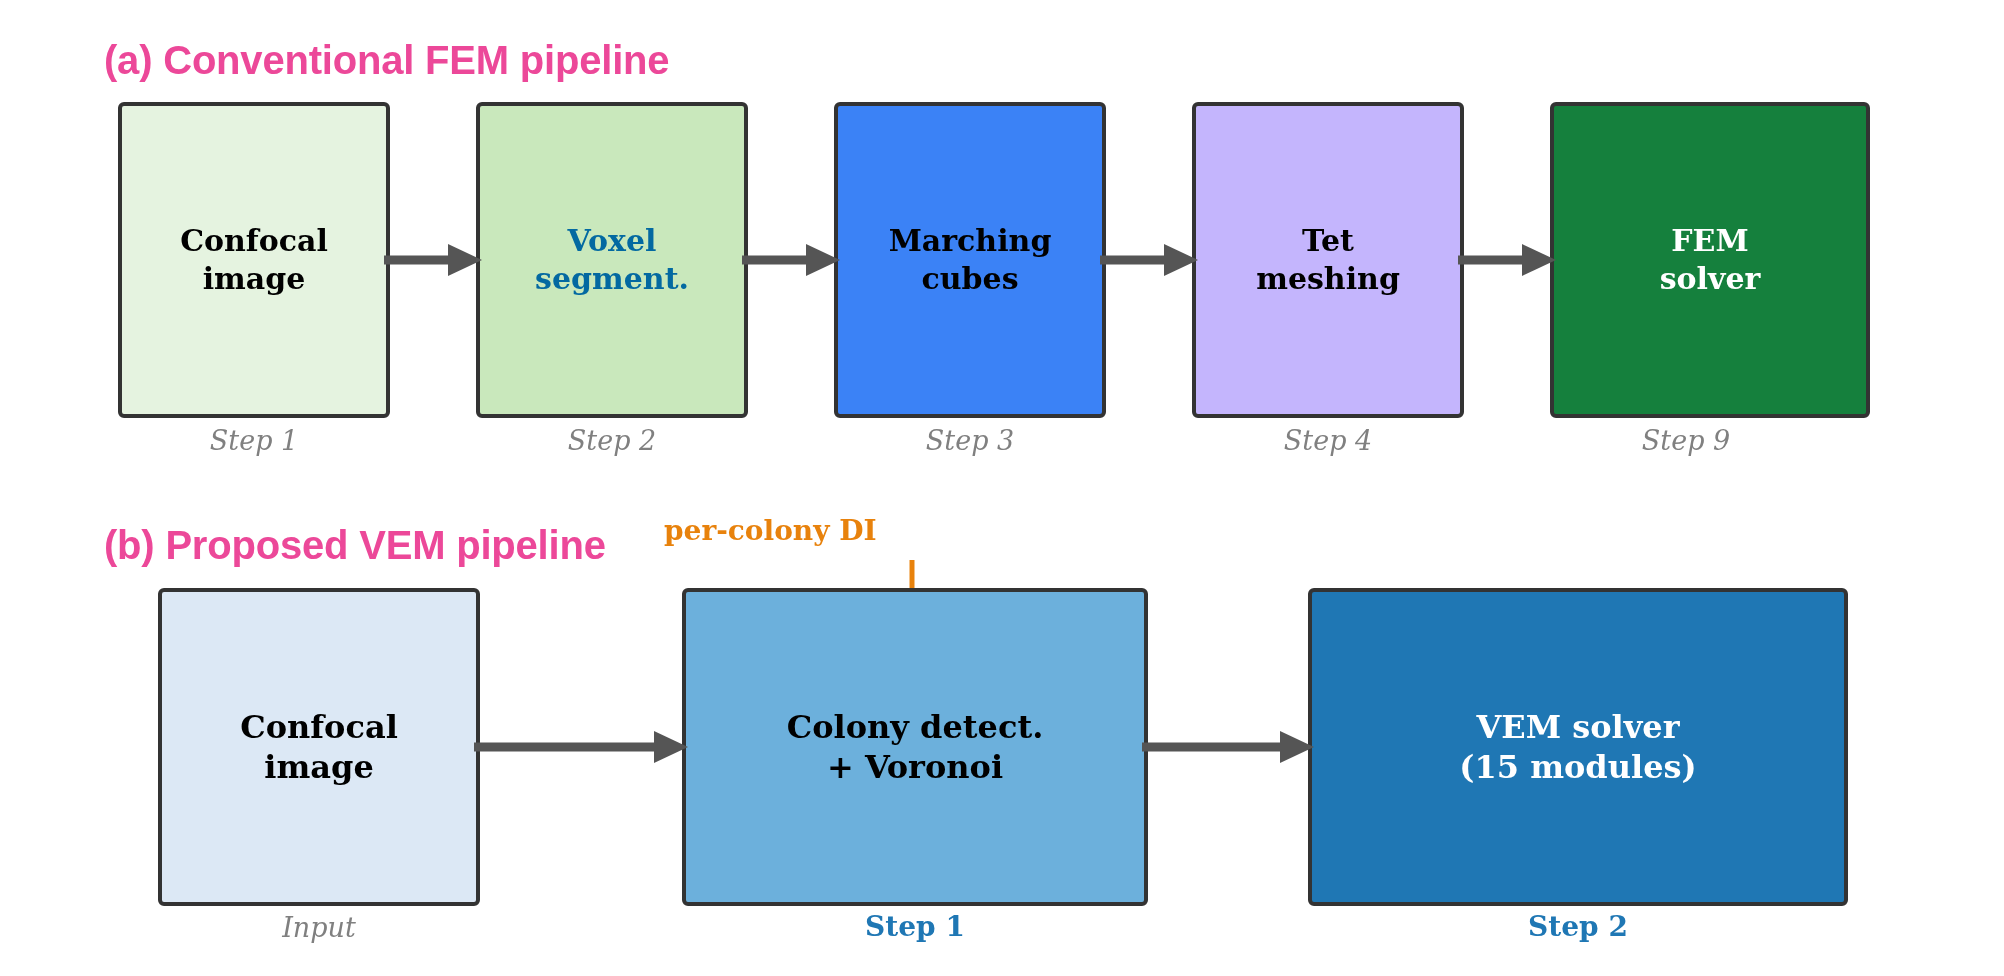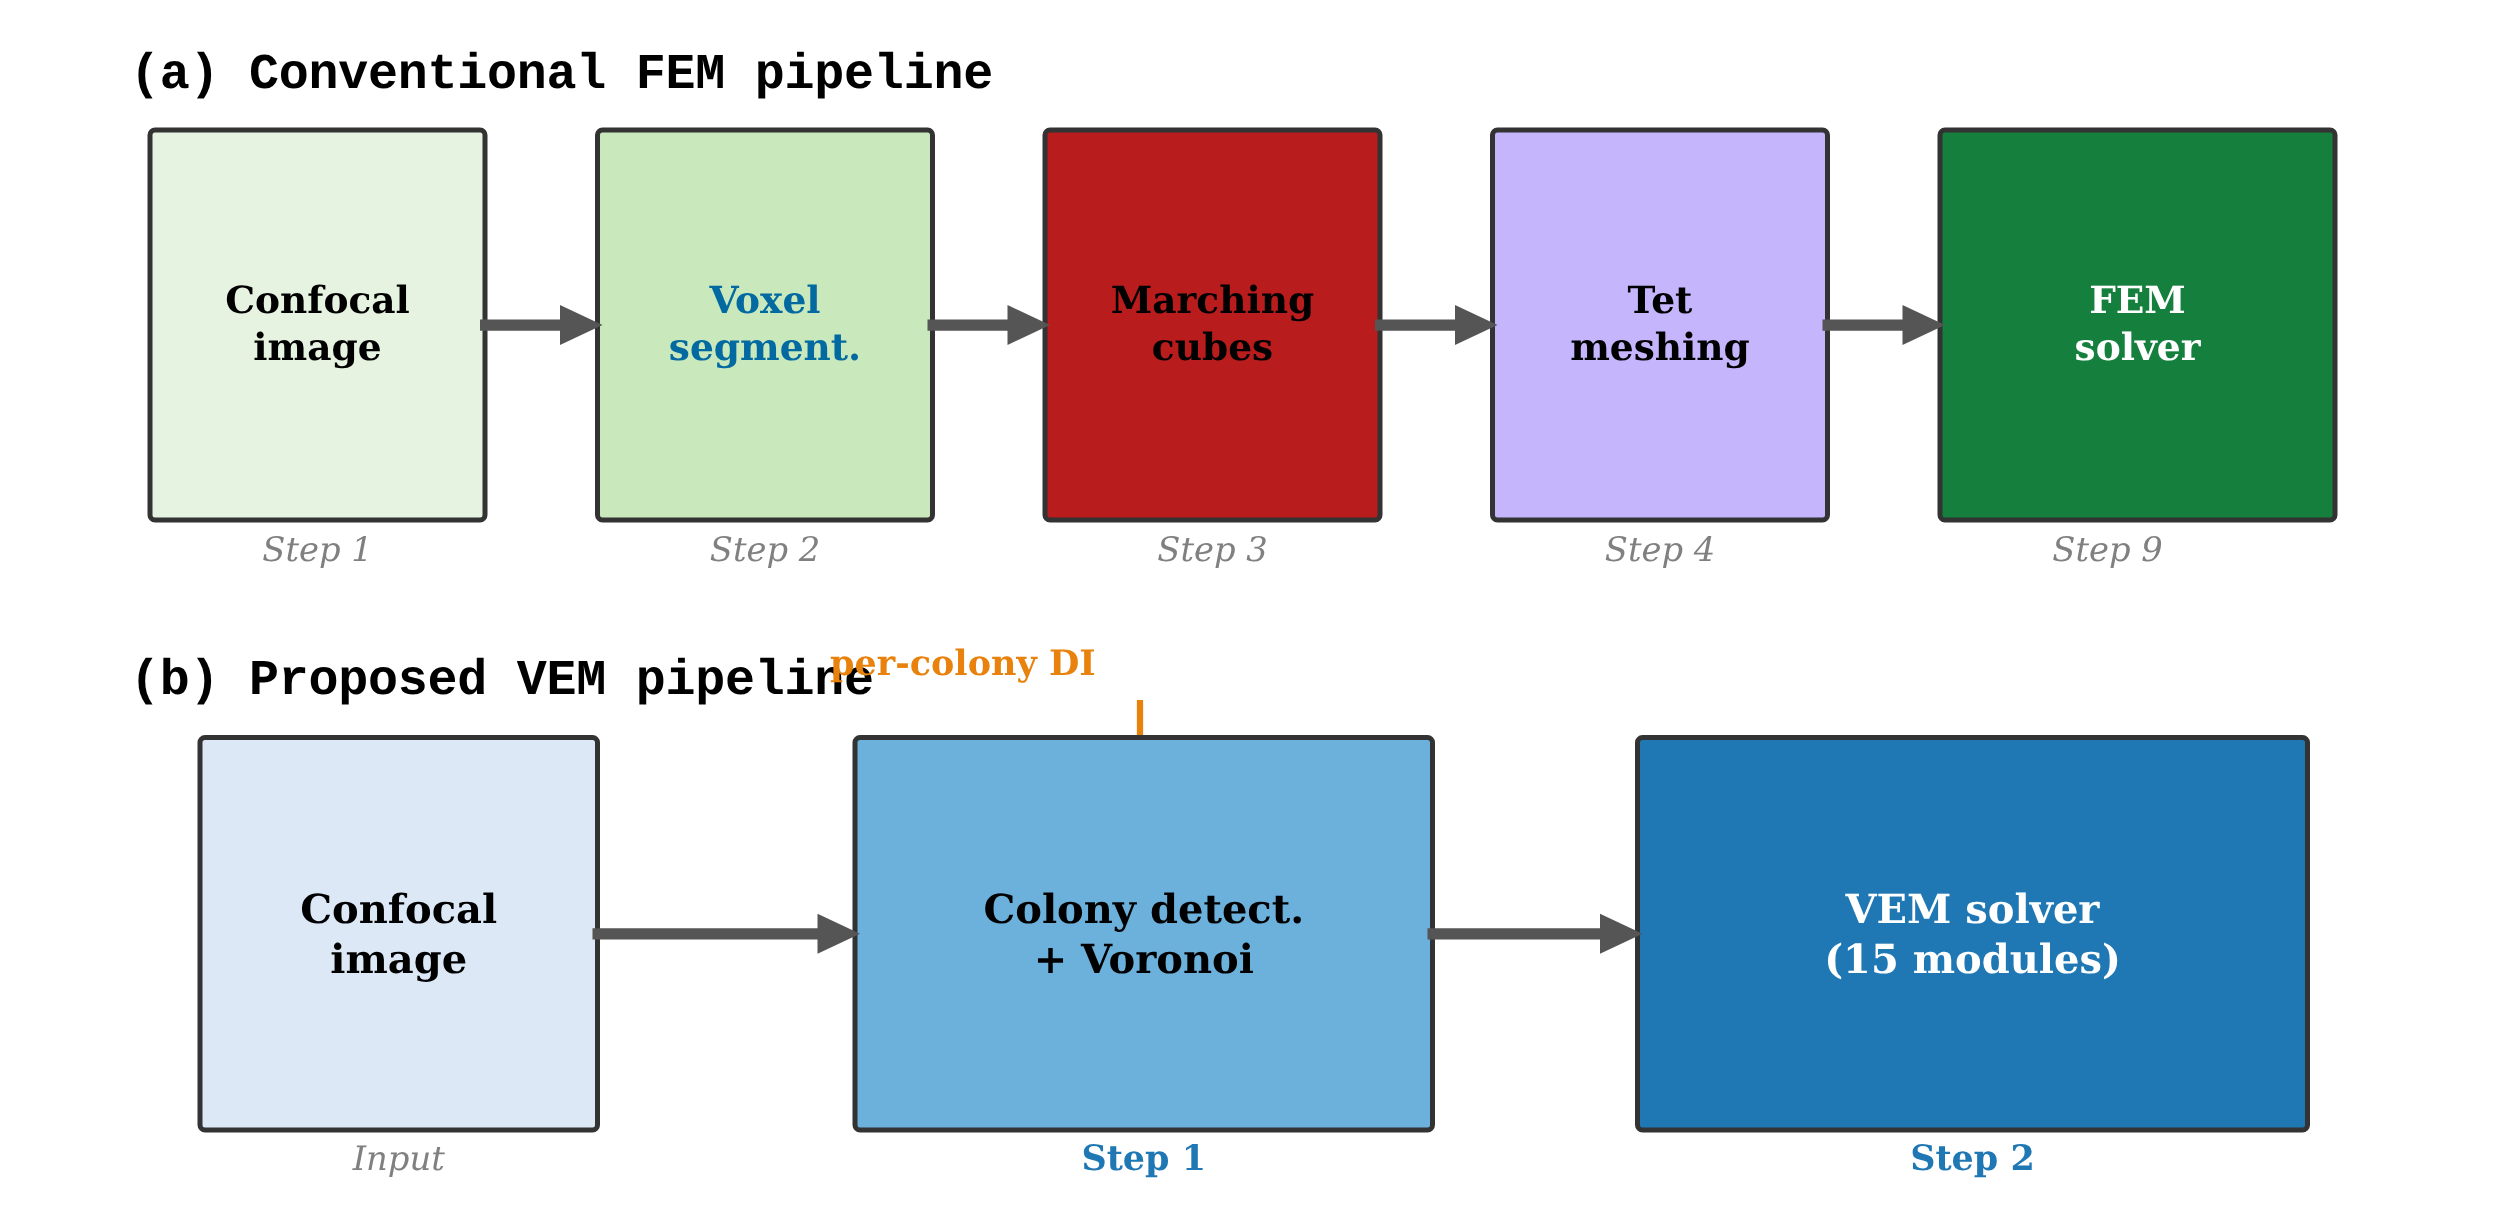--- a/index.html
+++ b/index.html
@@ -20,23 +20,23 @@
   .canvas {
     position: absolute;
     left: 0; top: 0;
     width: 2004px;
     height: 976px;
   }
 
   
   .panel-title {
     position: absolute;
-    font-family: Liberation Mono, monospace;
-    font-weight: bold;
-    color: #000000;
+    font-family: Liberation Sans, sans-serif;
+    font-weight: bold;
+    color: #ec4899;
     white-space: nowrap;
     letter-spacing: -0.2px;
   }
   #title-a {
     left: 104px;
     top: 38px;
     font-size: 40px;
   }
   #title-b {
     left: 104px;
@@ -123,21 +123,21 @@
   <div class="node row-a" id="a-node-0" style="left:118px; top:102px; width:272px; height:316px; background:#e5f3e0;">
     <span class="node-label" style="color:#000000;">Confocal
 image</span>
   </div>
 
   <div class="node row-a" id="a-node-1" style="left:476px; top:102px; width:272px; height:316px; background:#c9e8bc;">
     <span class="node-label" style="color:#0369a1;">Voxel
 segment.</span>
   </div>
 
-  <div class="node row-a" id="a-node-2" style="left:834px; top:102px; width:272px; height:316px; background:#b91c1c;">
+  <div class="node row-a" id="a-node-2" style="left:834px; top:102px; width:272px; height:316px; background:#3b82f6;">
     <span class="node-label" style="color:#000000;">Marching
 cubes</span>
   </div>
 
   <div class="node row-a" id="a-node-3" style="left:1192px; top:102px; width:272px; height:316px; background:#c4b5fd;">
     <span class="node-label" style="color:#000000;">Tet
 meshing</span>
   </div>
 
   <div class="node row-a" id="a-node-4" style="left:1550px; top:102px; width:320px; height:316px; background:#15803d;">

